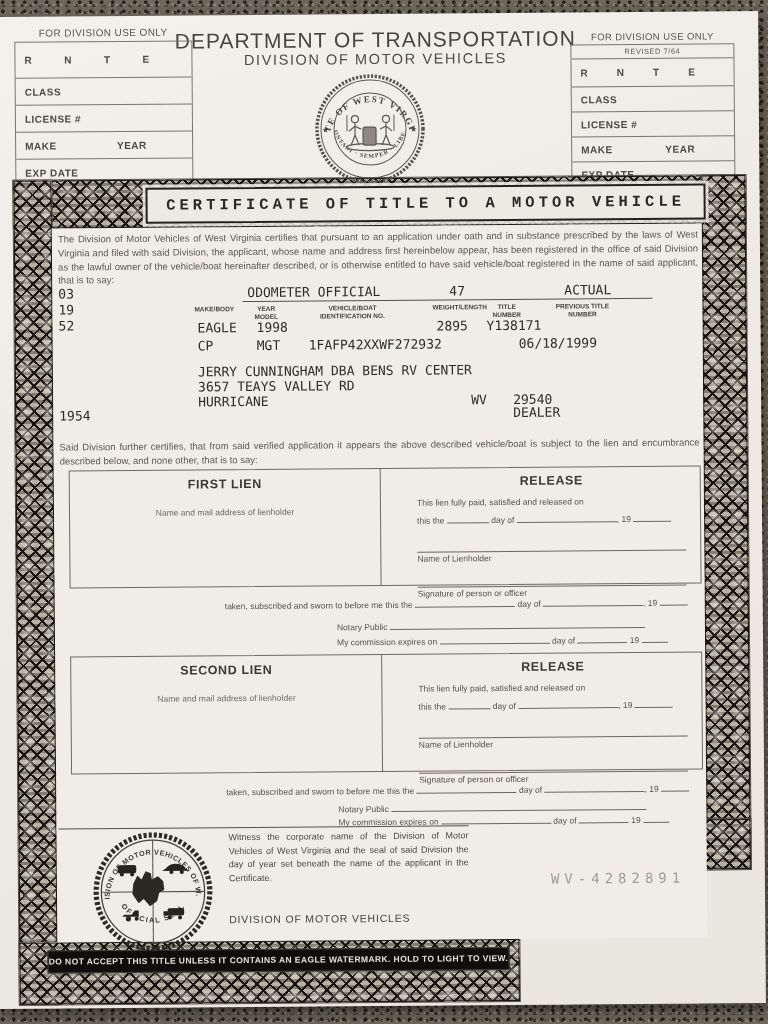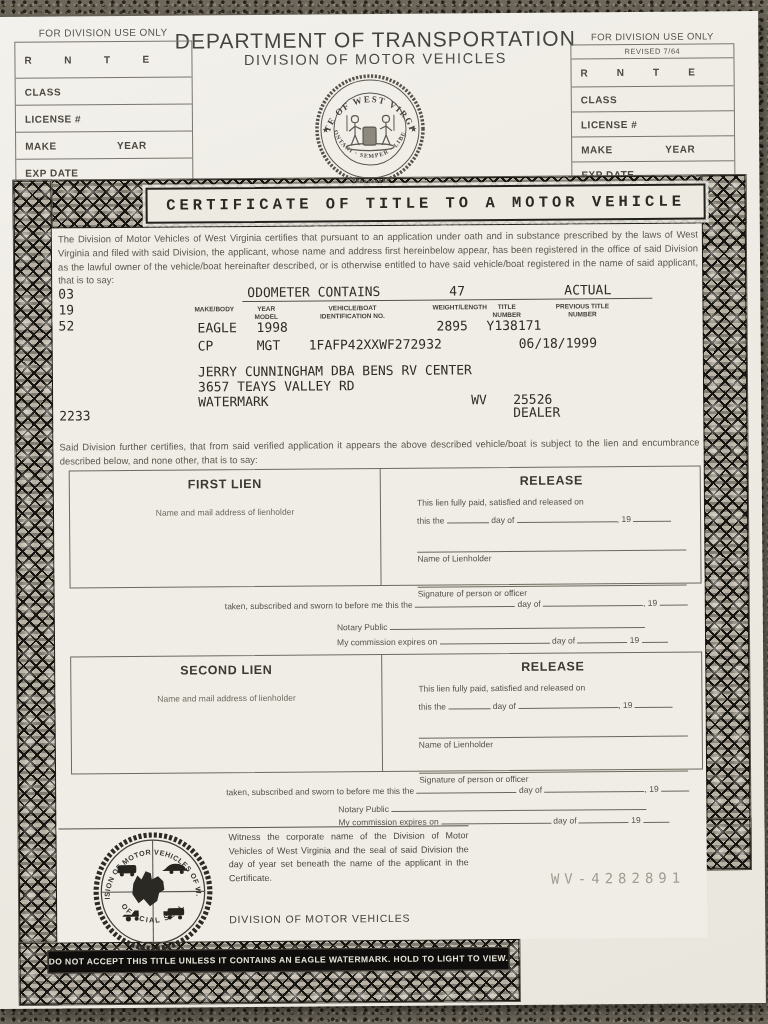--- a/index.html
+++ b/index.html
@@ -186,21 +186,21 @@
   <div class="pat" style="left:468px;top:808px;width:50px;height:180px;"></div>
   <div class="pat" style="left:20px;top:926px;width:500px;height:62px;"></div>
   <div class="abs content-bg"></div>
 
   <div class="abs banner">CERTIFICATE OF TITLE TO A MOTOR VEHICLE</div>
 
   <div class="abs legal" style="left:64px;top:216px;width:640px;">The Division of Motor Vehicles of West Virginia certifies that pursuant to an application under oath and in substance prescribed by the laws of West Virginia and filed with said Division, the applicant, whose name and address first hereinbelow appear, has been registered in the office of said Division as the lawful owner of the vehicle/boat hereinafter described, or is otherwise entitled to have said vehicle/boat registered in the name of said applicant, that is to say:</div>
 
   <div class="abs typed" style="left:64px;top:270px;line-height:16px;"><span>03</span><br><span>19</span><br><span>52</span></div>
 
-  <div class="abs typed" style="left:253px;top:270px;">ODOMETER CONTAINS</div>
+  <div class="abs typed" style="left:253px;top:270px;">ODOMETER OFFICIAL</div>
   <div class="abs typed" style="left:455px;top:270px;">47</div>
   <div class="abs typed" style="left:570px;top:270px;">ACTUAL</div>
   <div class="abs rule" style="left:248px;top:286px;width:410px;"></div>
 
   <div class="abs collab" style="left:200px;top:290px;">MAKE/BODY</div>
   <div class="abs collab" style="left:260px;top:290px;"><span>YEAR</span><br><span>MODEL</span></div>
   <div class="abs collab" style="left:308px;top:290px;width:100px;"><span>VEHICLE/BOAT</span><br><span>IDENTIFICATION NO.</span></div>
   <div class="abs collab" style="left:438px;top:290px;">WEIGHT/LENGTH</div>
   <div class="abs collab" style="left:498px;top:290px;"><span>TITLE</span><br><span>NUMBER</span></div>
   <div class="abs collab" style="left:548px;top:290px;width:80px;"><span>PREVIOUS TITLE</span><br><span>NUMBER</span></div>
@@ -209,24 +209,24 @@
   <div class="abs typed" style="left:262px;top:305px;">1998</div>
   <div class="abs typed" style="left:442px;top:305px;">2895</div>
   <div class="abs typed" style="left:492px;top:305px;">Y138171</div>
   <div class="abs typed" style="left:203px;top:323px;">CP</div>
   <div class="abs typed" style="left:262px;top:323px;">MGT</div>
   <div class="abs typed" style="left:314px;top:323px;">1FAFP42XXWF272932</div>
   <div class="abs typed" style="left:524px;top:323px;">06/18/1999</div>
 
   <div class="abs typed" style="left:203px;top:349px;">JERRY CUNNINGHAM DBA BENS RV CENTER</div>
   <div class="abs typed" style="left:203px;top:364px;">3657 TEAYS VALLEY RD</div>
-  <div class="abs typed" style="left:203px;top:379px;">WATERMARK</div>
+  <div class="abs typed" style="left:203px;top:379px;">HURRICANE</div>
   <div class="abs typed" style="left:476px;top:379px;">WV</div>
-  <div class="abs typed" style="left:518px;top:379px;">25526</div>
-  <div class="abs typed" style="left:64px;top:392px;">2233</div>
+  <div class="abs typed" style="left:518px;top:379px;">29540</div>
+  <div class="abs typed" style="left:64px;top:392px;">1954</div>
   <div class="abs typed" style="left:518px;top:392px;">DEALER</div>
 
   <div class="abs legal" style="left:64px;top:424px;width:640px;">Said Division further certifies, that from said verified application it appears the above described vehicle/boat is subject to the lien and encumbrance described below, and none other, that is to say:</div>
 
   <div class="abs lienbox" style="left:73px;top:454px;width:630px;height:116px;">
     <div class="liencell-l">
       <div class="lientitle">FIRST LIEN</div>
       <div class="hint">Name and mail address of lienholder</div>
     </div>
     <div class="liencell-r">

